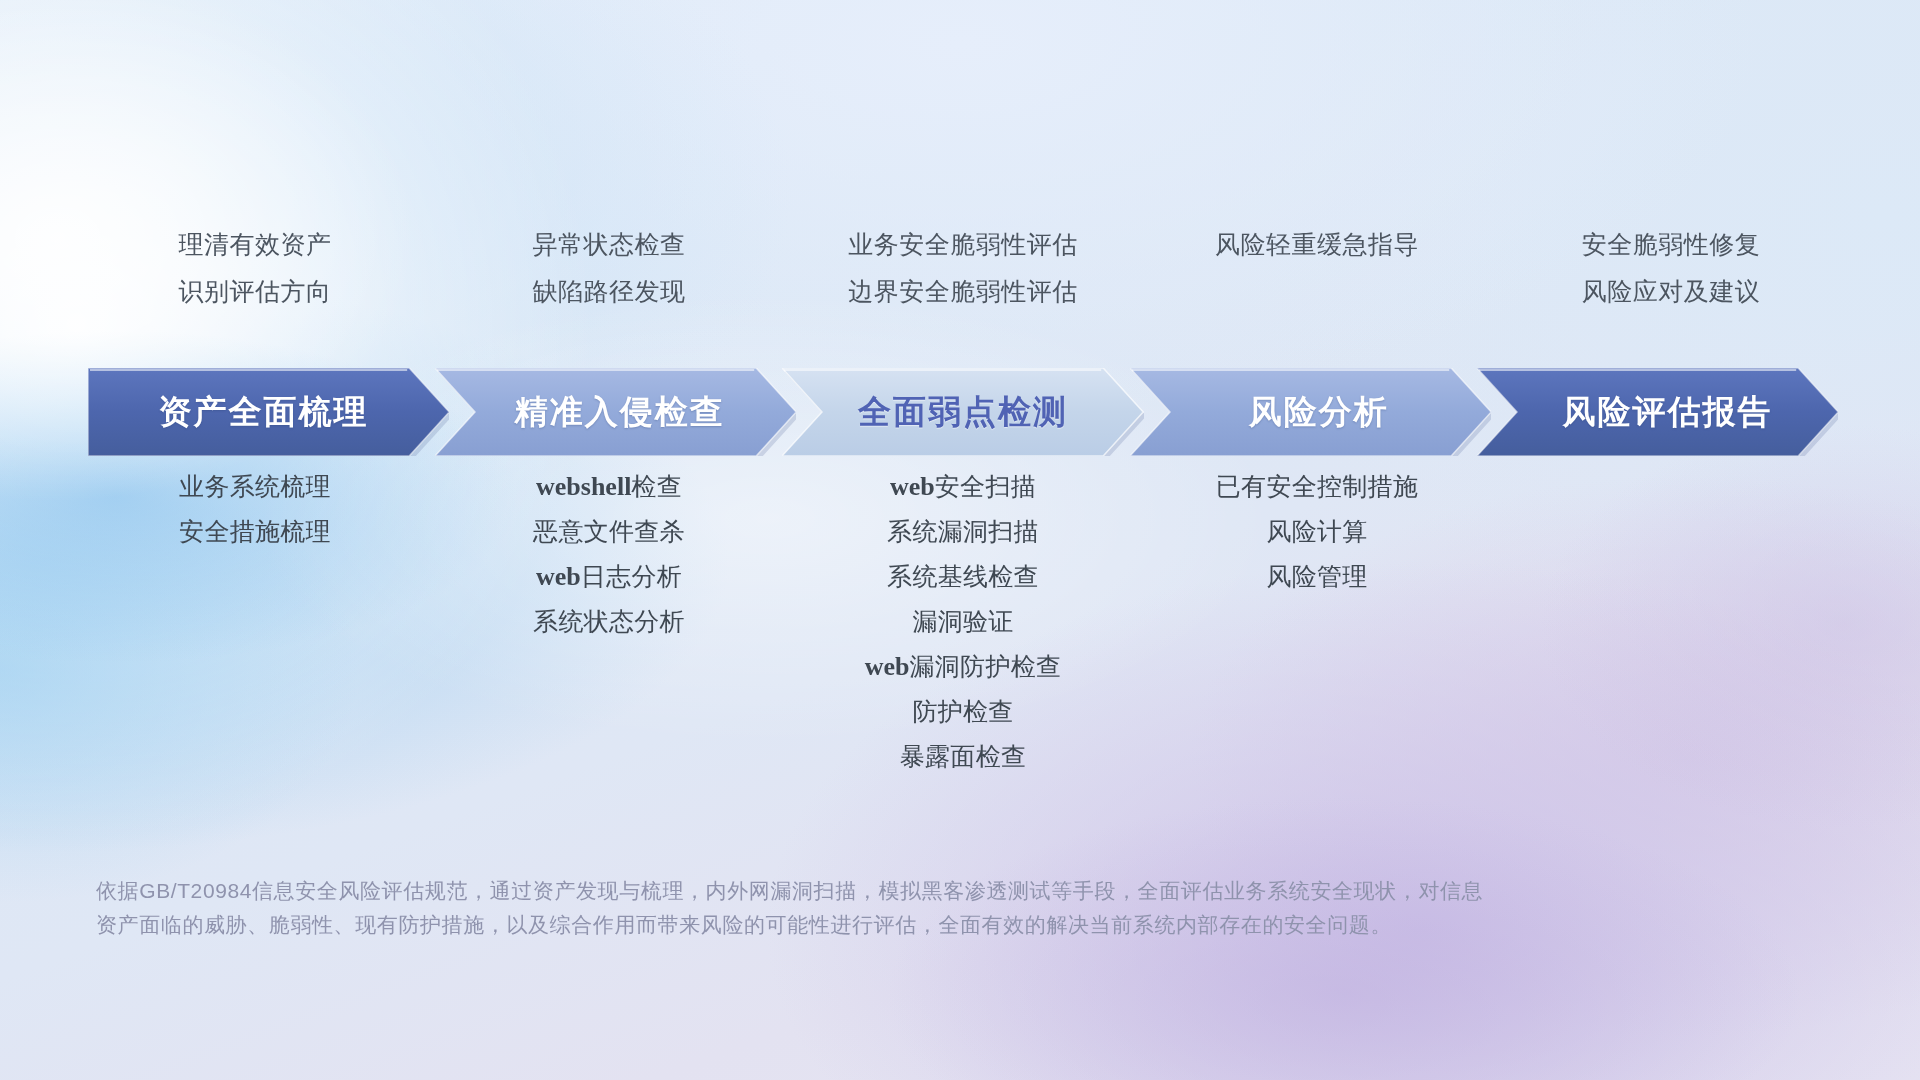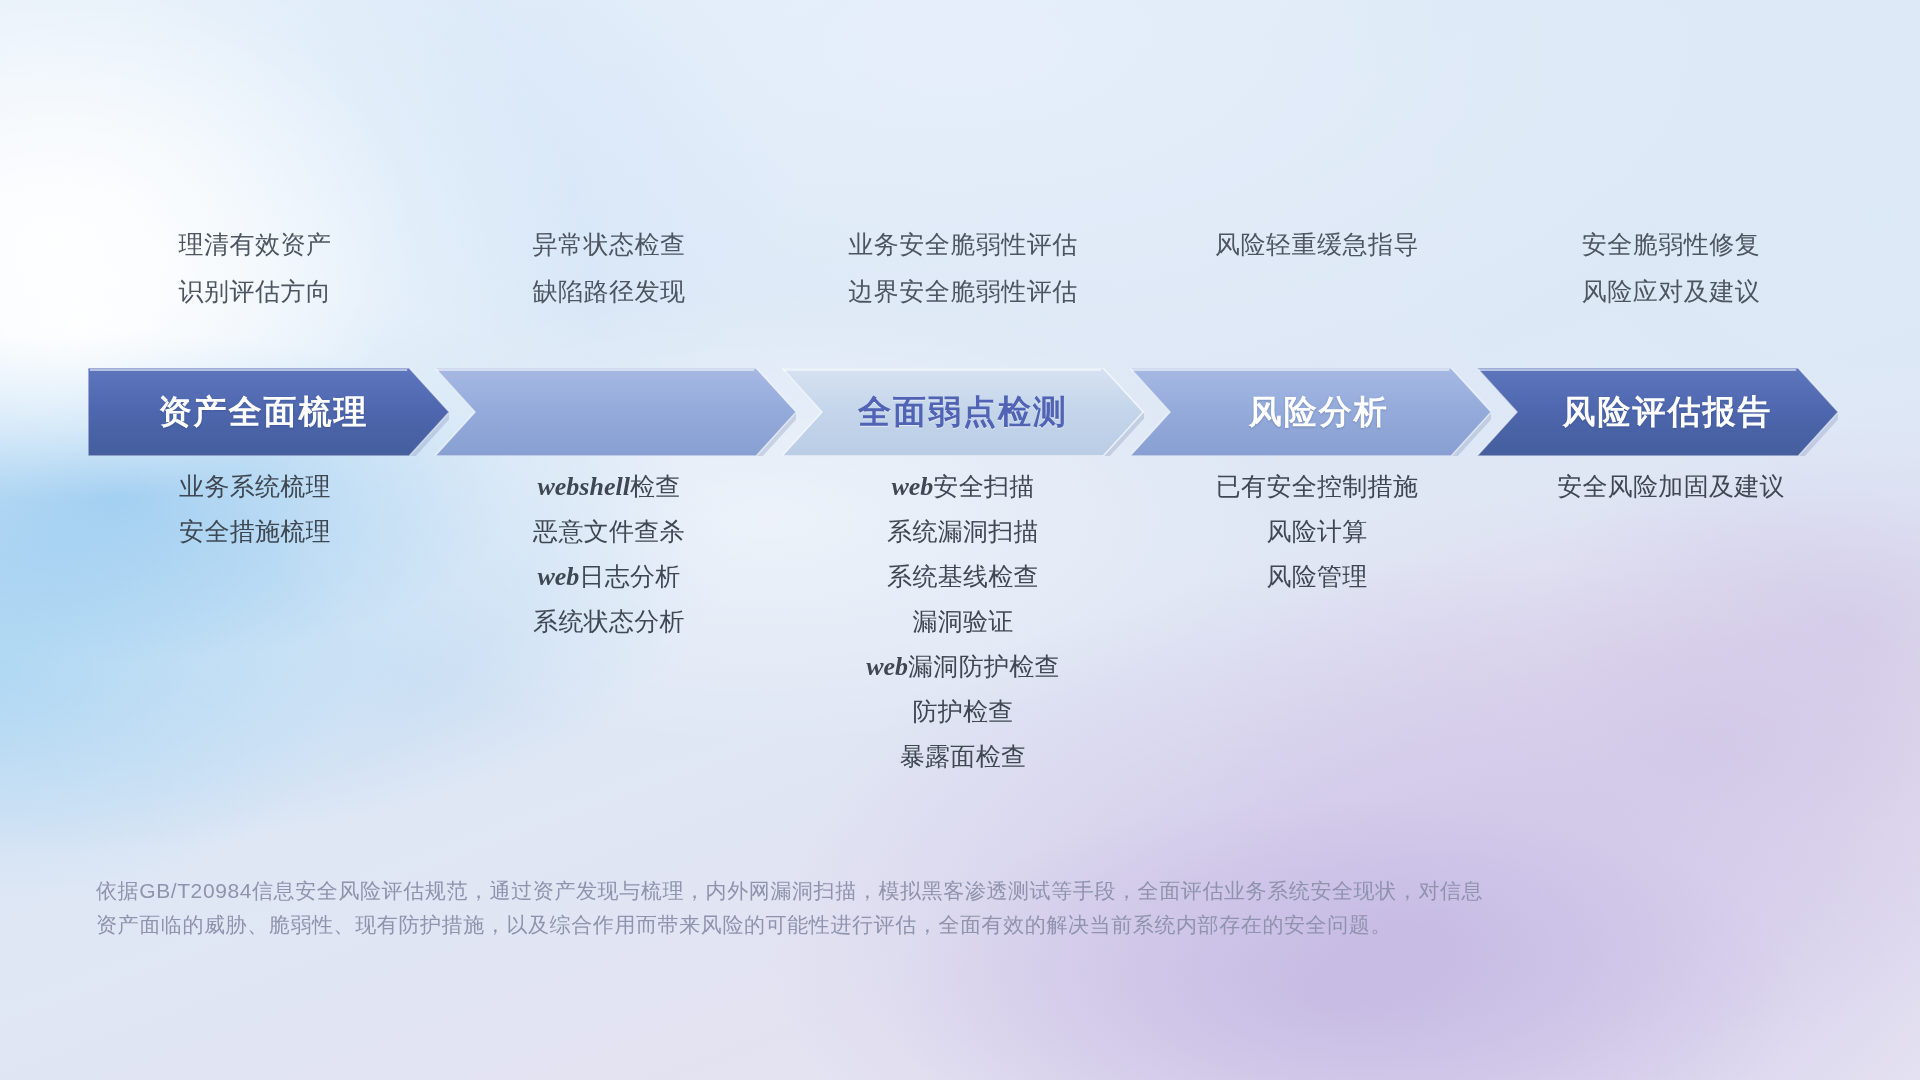--- a/index.html
+++ b/index.html
@@ -126,21 +126,20 @@
     letter-spacing: 0.3px;
     white-space: nowrap;
     text-align: center;
     font-weight: 400;
   }
   .bot-col .line .en {
     font-family: "Liberation Serif", "DejaVu Serif", serif;
     font-weight: 700;
     font-size: 26px;
     letter-spacing: 0;
-    font-style: italic;
   }
 
   
   #footer {
     position: absolute;
     left: 96px;
     top: 874px;
     width: 1520px;
     font-size: 21px;
     line-height: 34px;
@@ -200,20 +199,21 @@
               <linearGradient id="g1" x1="0" y1="0" x2="0" y2="1">
                 <stop offset="0" stop-color="#a6b9e3"></stop>
                 <stop offset="0.5" stop-color="#93aada"></stop>
                 <stop offset="1" stop-color="#889fd2"></stop>
               </linearGradient>
             </defs>
             <path d="M0,0 L321.2,0 L361.2,44 L321.2,88 L0,88 L40,44 Z" fill="rgba(90,110,160,0.22)" transform="translate(3,4)"></path>
             <path d="M0,0 L321.2,0 L361.2,44 L321.2,88 L0,88 L40,44 Z" fill="url(#g1)" stroke="rgba(255,255,255,0.62)" stroke-width="1.5"></path>
             <path d="M2,2 L319.2,2" stroke="rgba(255,255,255,0.55)" stroke-width="2" fill="none"></path>
           </svg>
+          <span class="label" style="margin-left: 8px;">精准入侵检查</span>
         </div>
         <div class="chev pale" style="left: 694.4px; width: 361.2px; z-index: 8;">
           <svg class="shape" viewBox="0 0 361.2 88" width="361.2" height="88" preserveAspectRatio="none">
             <defs>
               <linearGradient id="g2" x1="0" y1="0" x2="0" y2="1">
                 <stop offset="0" stop-color="#d6e2f2"></stop>
                 <stop offset="0.5" stop-color="#c4d5ea"></stop>
                 <stop offset="1" stop-color="#bacde6"></stop>
               </linearGradient>
             </defs>
@@ -273,23 +273,20 @@
           <div class="line"><span>漏洞验证</span></div>
           <div class="line"><span class="en">web</span><span>漏洞防护检查</span></div>
           <div class="line"><span>防护检查</span></div>
           <div class="line"><span>暴露面检查</span></div>
         </div>
         <div class="bot-col">
           <div class="line"><span>已有安全控制措施</span></div>
           <div class="line"><span>风险计算</span></div>
           <div class="line"><span>风险管理</span></div>
         </div>
-        <div class="bot-col">
-          <div class="line"><span>安全风险加固及建议</span></div>
-        </div>
       </div>
 
     <div id="footer">
       <span class="pline">依据GB/T20984信息安全风险评估规范，通过资产发现与梳理，内外网漏洞扫描，模拟黑客渗透测试等手段，全面评估业务系统安全现状，对信息</span>
       <span class="pline">资产面临的威胁、脆弱性、现有防护措施，以及综合作用而带来风险的可能性进行评估，全面有效的解决当前系统内部存在的安全问题。</span>
     </div>
 
   </div>
 </div>
 

